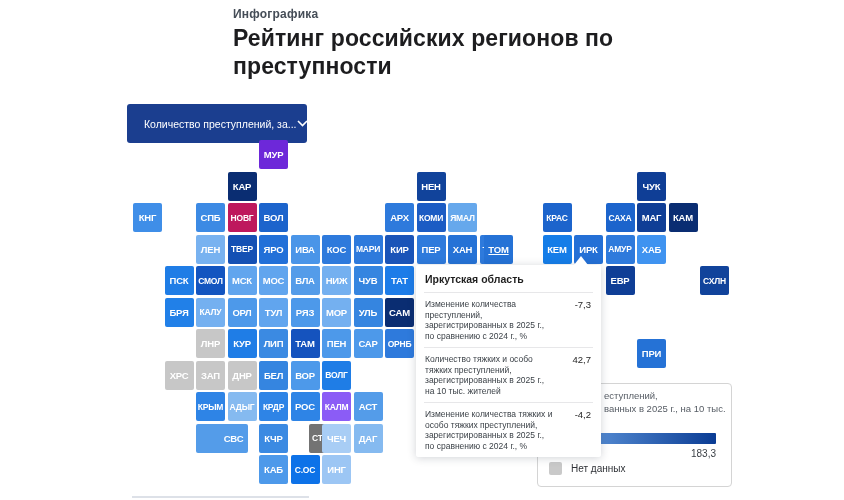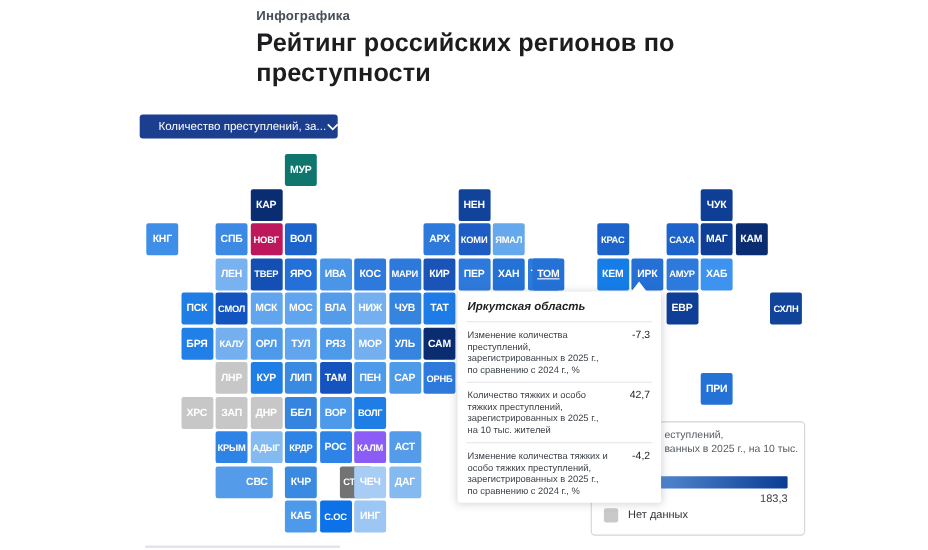--- a/index.html
+++ b/index.html
@@ -1,21 +1,21 @@
 <!DOCTYPE html>
 <html><head>
 <meta charset="utf-8">
 <style>
   html,body{margin:0;padding:0;background:#fff;}
   .page{position:relative;width:844px;height:500px;background:#ffffff;overflow:hidden;
         font-family:"Liberation Sans","DejaVu Sans",sans-serif;}
   .kicker{position:absolute;left:233px;top:7px;font-size:12px;font-weight:700;color:#454d57;letter-spacing:.2px;}
   .title{position:absolute;left:233px;top:24px;margin:0;width:390px;font-size:23px;line-height:1.22;
          font-weight:700;color:#1d1d1f;letter-spacing:.1px;}
-  .dropdown{position:absolute;left:127px;top:104px;width:180px;height:22px;background:#1b3e8f;border:none;
+  .dropdown{position:absolute;left:127px;top:104px;width:180px;height:39px;background:#1b3e8f;border:none;
             border-radius:3px;color:#fff;display:flex;align-items:center;padding:0 10px 0 17px;cursor:pointer;}
   .dropdown .lbl{font-size:10.5px;font-family:inherit;color:#fff;white-space:nowrap;}
   .dropdown .chev{margin-left:auto;display:flex;align-items:center;}
   .tile{position:absolute;width:29px;height:29px;border-radius:2px;display:flex;align-items:center;
         justify-content:center;color:#fff;font-size:9.5px;font-weight:600;letter-spacing:-0.2px;cursor:pointer;}
   
   .legend{position:absolute;left:537px;top:383px;width:193px;height:102px;background:#fff;
           border:1px solid #d4d4d4;border-radius:4px;z-index:1;}
   .legend .cap1{position:absolute;left:66px;top:6px;font-size:9.5px;color:#565c64;}
   .legend .cap2{position:absolute;left:66px;top:19px;font-size:9.5px;color:#565c64;}
@@ -23,21 +23,21 @@
                background:linear-gradient(to right,#6ea6e8,#0a3c94);}
   .legend .maxv{position:absolute;right:15px;top:64px;font-size:10px;color:#3a3f45;}
   .legend .nodata{position:absolute;left:11px;top:78px;display:flex;align-items:center;gap:9px;}
   .legend .swatch{width:13px;height:13px;border-radius:2px;background:#c9c9c9;display:inline-block;}
   .legend .nd-lbl{font-size:10px;color:#2f3237;}
   
   .tooltip{position:absolute;left:416px;top:265px;width:185px;background:#fff;z-index:5;border-radius:2px;
            box-shadow:0 1px 8px rgba(40,50,70,.22);box-sizing:border-box;padding:0 8px;}
   .tt-arrow{position:absolute;top:-9px;left:158px;width:0;height:0;border-left:7px solid transparent;
             border-right:7px solid transparent;border-bottom:9px solid #fff;}
-  .tt-title{font-size:10.5px;font-weight:700;color:#1f1f1f;padding:8px 0 7px 1px;font-style:italic;}
+  .tt-title{font-size:10.5px;font-weight:700;color:#1f1f1f;padding:8px 0 7px 1px;}
   .tt-row{position:relative;border-top:1px solid #e7e7e9;padding:6px 40px 6px 1px;}
   .tt-label{display:block;max-width:150px;font-size:8.5px;line-height:1.24;color:#3c4248;}
   .tt-value{position:absolute;right:2px;top:6px;font-size:9.5px;color:#1f1f1f;}
   .bottom-line{position:absolute;left:132px;top:496px;width:177px;height:2px;background:#dde1e8;}
 </style>
 </head>
 <body>
 
 <div class="page">
 
@@ -47,21 +47,21 @@
   <button class="dropdown">
     <span class="lbl">Количество преступлений, за...</span>
     <span class="chev">
       <svg width="11" height="7" viewBox="0 0 11 7">
           <path d="M1 1l4.5 4.5L10 1" fill="none" stroke="#ffffff" stroke-width="1.6"></path>
         </svg>
     </span>
   </button>
 
   <div id="map">
-      <div class="tile" style="left: 259px; top: 140px; background: #0f766e;">МУР</div>
+      <div class="tile" style="left: 259px; top: 140px; background: #6d28d9;">МУР</div>
       <div class="tile" style="left: 227.5px; top: 171.5px; background: rgb(10, 45, 114);">КАР</div>
       <div class="tile" style="left: 416.5px; top: 171.5px; background: rgb(17, 67, 155);">НЕН</div>
       <div class="tile" style="left: 637px; top: 171.5px; background: rgb(15, 62, 150);">ЧУК</div>
       <div class="tile" style="left: 133px; top: 203px; background: rgb(63, 142, 232);">КНГ</div>
       <div class="tile" style="left: 196px; top: 203px; background: rgb(60, 138, 228);">СПБ</div>
       <div class="tile" style="left: 227.5px; top: 203px; background: #be185d; font-size: 8.5px;">НОВГ</div>
       <div class="tile" style="left: 259px; top: 203px; background: rgb(28, 100, 204);">ВОЛ</div>
       <div class="tile" style="left: 385px; top: 203px; background: rgb(46, 122, 220);">АРХ</div>
       <div class="tile" style="left: 416.5px; top: 203px; background: rgb(28, 92, 196); font-size: 8.5px;">КОМИ</div>
       <div class="tile" style="left: 448px; top: 203px; background: rgb(102, 168, 236); font-size: 8.5px;">ЯМАЛ</div>

